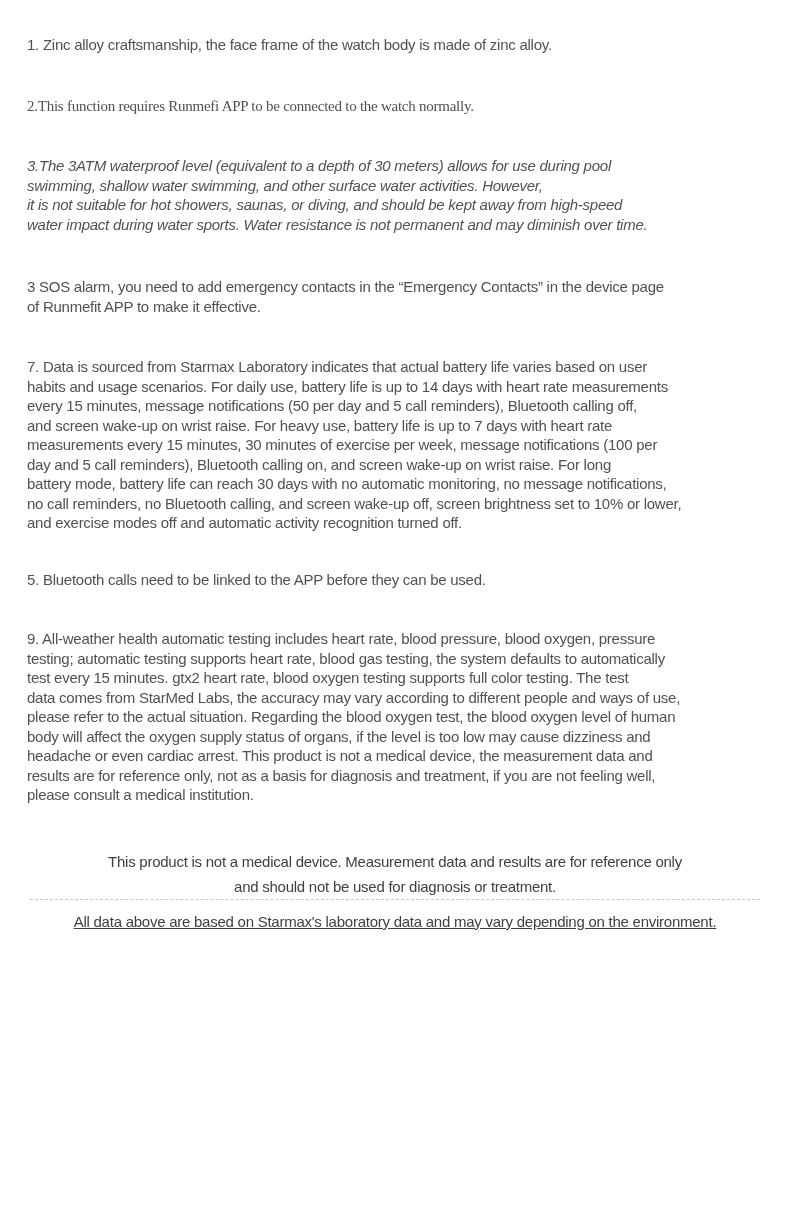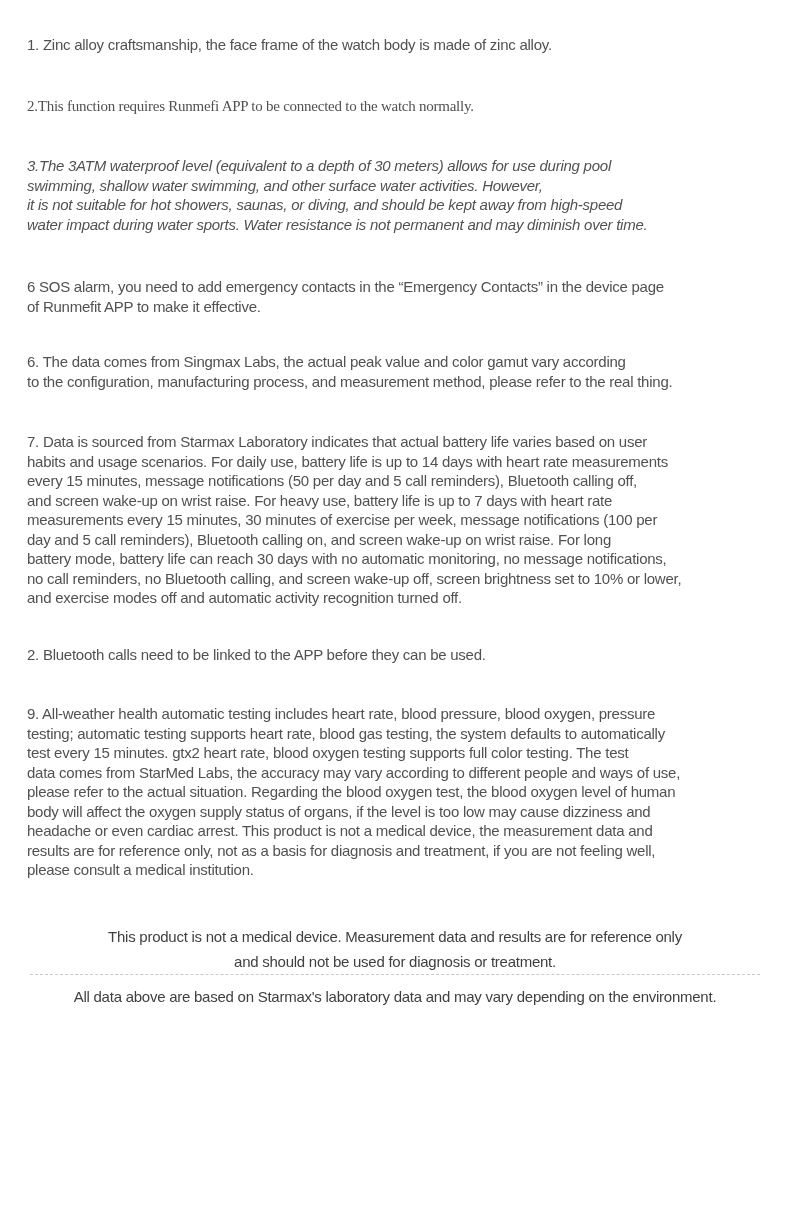--- a/index.html
+++ b/index.html
@@ -53,47 +53,46 @@
     border-top: 1px dashed #c8c8c8;
   }
   .footer-labnote {
     margin: 12px 20px 0 20px;
     text-align: center;
     font-size: 15px;
     line-height: 19.5px;
     letter-spacing: -0.25px;
     color: #3f3f3f;
     white-space: pre;
+    text-decoration: underline;
   }
 </style>
 </head>
 <body>
 
 <div class="page">
 
   <p class="para mt-p1">1. Zinc alloy craftsmanship, the face frame of the watch body is made of zinc alloy.</p>
   <p class="para mt-p2">2.This function requires Runmefi APP to be connected to the watch normally.</p>
   <p class="para mt-p3">3.The 3ATM waterproof level (equivalent to a depth of 30 meters) allows for use during pool
 swimming, shallow water swimming, and other surface water activities. However,
 it is not suitable for hot showers, saunas, or diving, and should be kept away from high-speed
 water impact during water sports. Water resistance is not permanent and may diminish over time.</p>
-  <p class="para mt-p5">6 SOS alarm, you need to add emergency contacts in the “Emergency Contacts” in the device page
+  <p class="para mt-p5">3 SOS alarm, you need to add emergency contacts in the “Emergency Contacts” in the device page
 of Runmefit APP to make it effective.</p>
-  <p class="para mt-p6">6. The data comes from Singmax Labs, the actual peak value and color gamut vary according
-to the configuration, manufacturing process, and measurement method, please refer to the real thing.</p>
   <p class="para mt-p7">7. Data is sourced from Starmax Laboratory indicates that actual battery life varies based on user
 habits and usage scenarios. For daily use, battery life is up to 14 days with heart rate measurements
 every 15 minutes, message notifications (50 per day and 5 call reminders), Bluetooth calling off,
 and screen wake-up on wrist raise. For heavy use, battery life is up to 7 days with heart rate
 measurements every 15 minutes, 30 minutes of exercise per week, message notifications (100 per
 day and 5 call reminders), Bluetooth calling on, and screen wake-up on wrist raise. For long
 battery mode, battery life can reach 30 days with no automatic monitoring, no message notifications,
 no call reminders, no Bluetooth calling, and screen wake-up off, screen brightness set to 10% or lower,
 and exercise modes off and automatic activity recognition turned off.</p>
-  <p class="para mt-p8">2. Bluetooth calls need to be linked to the APP before they can be used.</p>
+  <p class="para mt-p8">5. Bluetooth calls need to be linked to the APP before they can be used.</p>
   <p class="para mt-p9">9. All-weather health automatic testing includes heart rate, blood pressure, blood oxygen, pressure
 testing; automatic testing supports heart rate, blood gas testing, the system defaults to automatically
 test every 15 minutes. gtx2 heart rate, blood oxygen testing supports full color testing. The test
 data comes from StarMed Labs, the accuracy may vary according to different people and ways of use,
 please refer to the actual situation. Regarding the blood oxygen test, the blood oxygen level of human
 body will affect the oxygen supply status of organs, if the level is too low may cause dizziness and
 headache or even cardiac arrest. This product is not a medical device, the measurement data and
 results are for reference only, not as a basis for diagnosis and treatment, if you are not feeling well,
 please consult a medical institution.</p>
 

